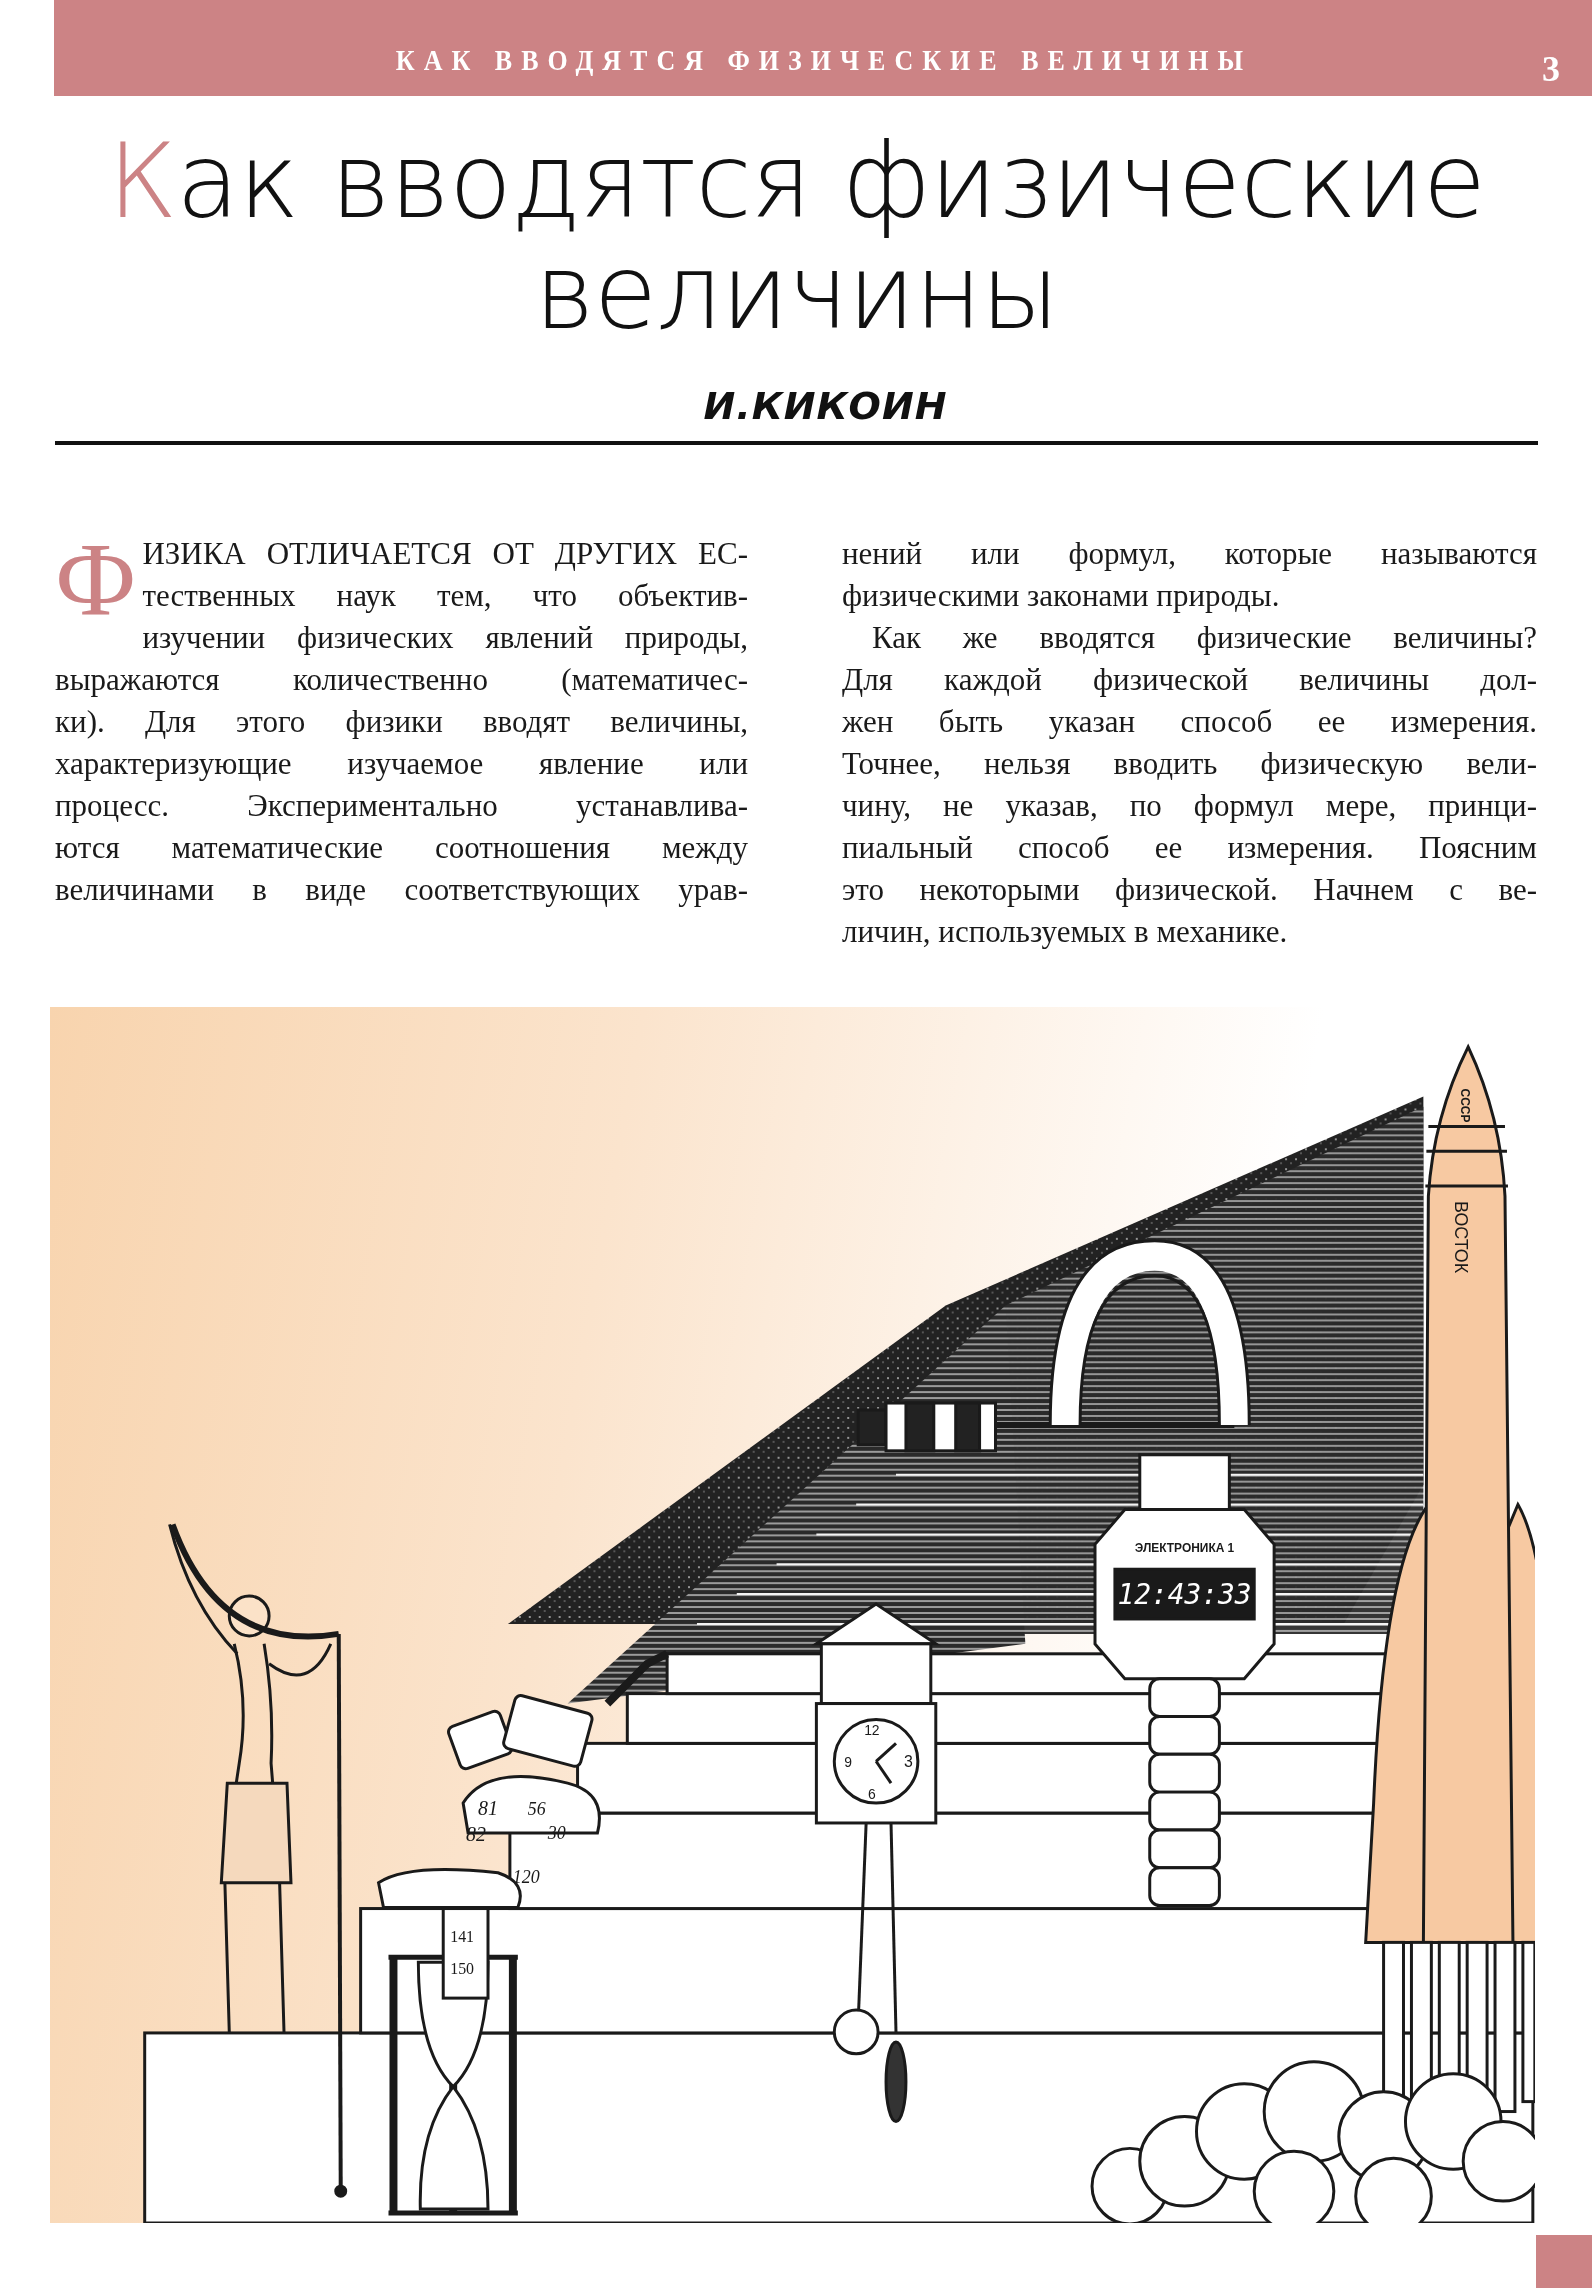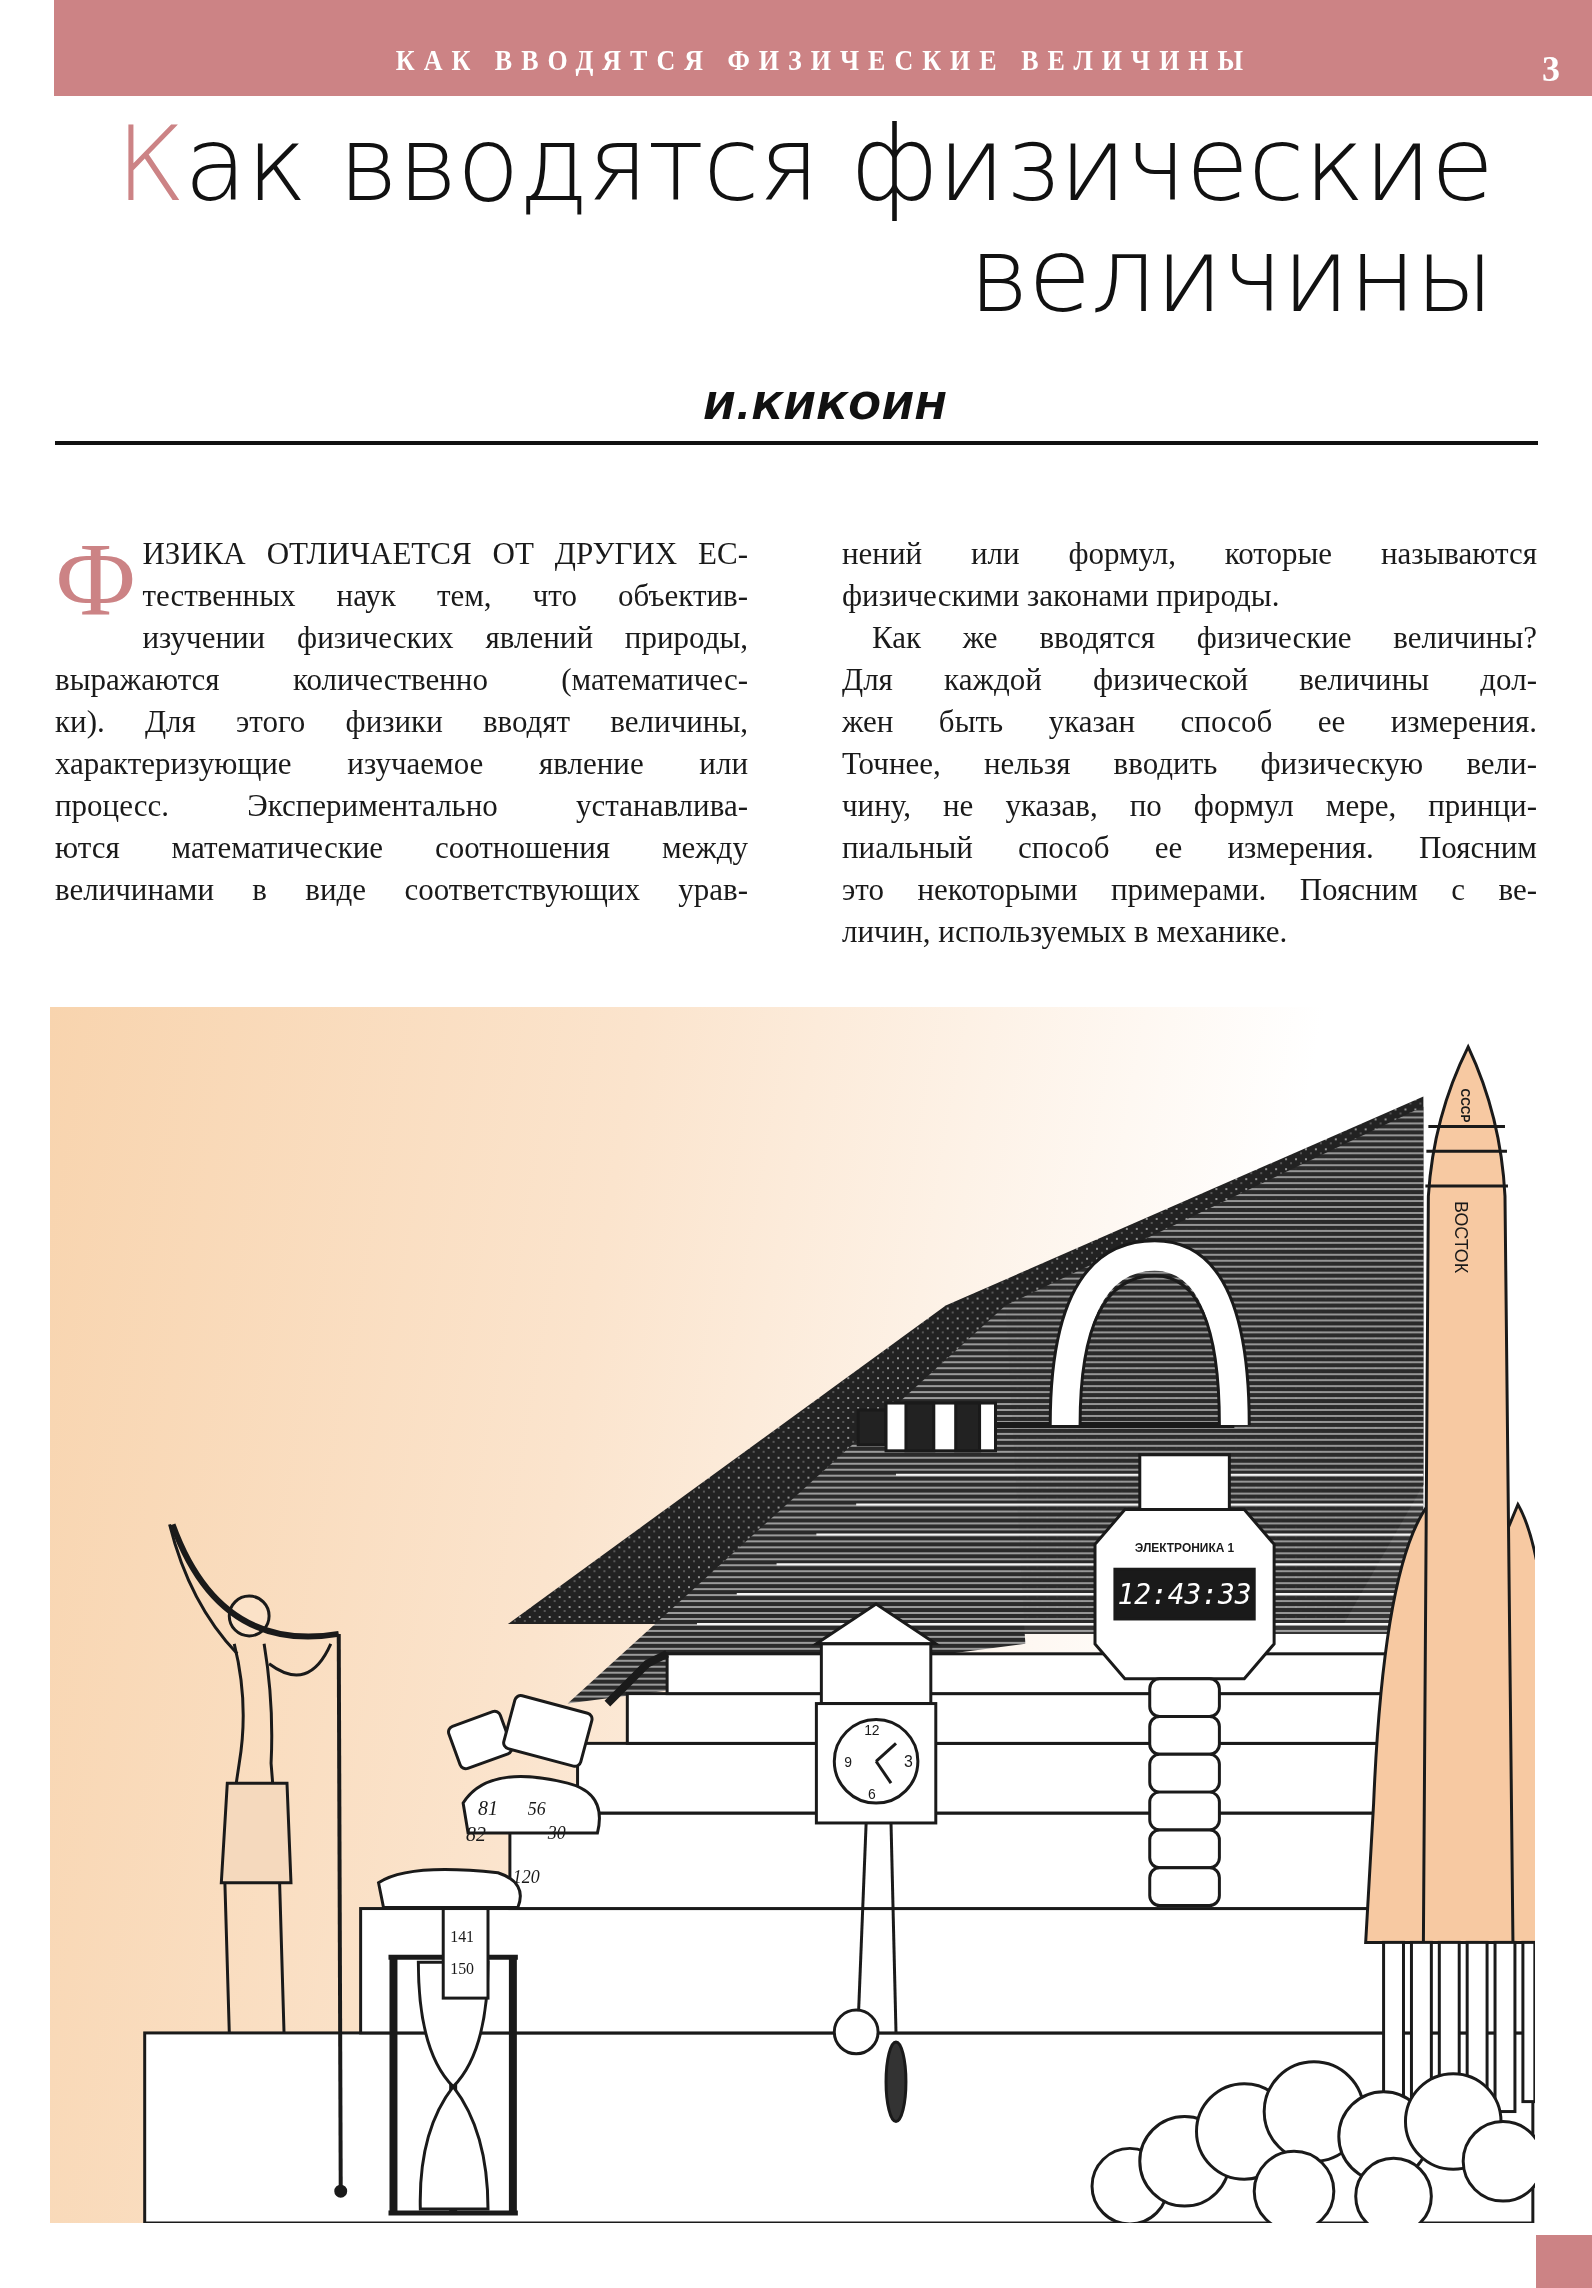--- a/index.html
+++ b/index.html
@@ -2,21 +2,21 @@
 <html><head>
 <meta charset="utf-8">
 <style>
   html, body { margin:0; padding:0; background:#ffffff; }
   body { width:1592px; height:2289px; position:relative; overflow:hidden; font-family:"Liberation Serif", serif; color:#1a1a1a; }
 
   .header-bar { position:absolute; left:54px; top:0; width:1566px; height:96px; background:#cc8385; }
   .header-running-title { position:absolute; left:0; width:1540px; top:46px; text-align:center; color:#ffffff; font-family:"Liberation Serif", serif; font-weight:bold; font-size:26px; letter-spacing:9px; transform:scaleY(1.1); }
   .header-page-number { position:absolute; right:60px; top:48px; color:#ffffff; font-family:"Liberation Serif", serif; font-weight:bold; font-size:36px; }
 
-  .title { position:absolute; left:100px; width:1393px; top:109px; text-align:right; font-family:"DejaVu Sans", sans-serif; font-weight:300; font-size:103px; line-height:111px; color:#111; letter-spacing:-1px; }
+  .title { position:absolute; left:100px; width:1393px; top:126px; text-align:center; font-family:"DejaVu Sans", sans-serif; font-weight:300; font-size:103px; line-height:111px; color:#111; letter-spacing:-1px; }
   .title .cap { color:#cc8385; }
 
   .author { position:absolute; left:0; width:1557px; top:384px; text-align:center; font-family:"DejaVu Sans", sans-serif; font-weight:bold; font-style:italic; font-size:38px; color:#111; letter-spacing:1px;margin-left:47px; }
   .author-rule { position:absolute; left:55px; top:441px; width:1483px; height:4px; background:#111; }
 
   .column { position:absolute; top:533px; font-size:31px; line-height:42px; text-align:justify; color:#1a1a1a; font-family:"Liberation Serif", serif; }
   .col-left { left:55px; width:693px; }
   .col-right { left:842px; width:695px; }
   .line { display:block; white-space:nowrap; text-align:justify; text-align-last:justify; }
   .line.last { text-align-last:left; }
@@ -59,21 +59,21 @@
 
 <div class="column col-right">
   <span class="line">нений или формул, которые называются</span>
   <span class="line last">физическими законами природы.</span>
   <span class="line indent">Как же вводятся физические величины?</span>
   <span class="line">Для каждой физической величины дол-</span>
   <span class="line">жен быть указан способ ее измерения.</span>
   <span class="line">Точнее, нельзя вводить физическую вели-</span>
   <span class="line">чину, не указав, по формул мере, принци-</span>
   <span class="line">пиальный способ ее измерения. Поясним</span>
-  <span class="line">это некоторыми примерами. Поясним с ве-</span>
+  <span class="line">это некоторыми физической. Начнем с ве-</span>
   <span class="line last">личин, используемых в механике.</span>
 </div>
 
 <div class="illustration">
   <svg width="1485" height="1216" viewBox="0 0 1492 1222" xmlns="http://www.w3.org/2000/svg">
     <defs>
       <pattern id="hatch" width="8" height="6" patternUnits="userSpaceOnUse">
         <rect width="8" height="6" fill="#2a2a2a"></rect>
         <line x1="0" y1="3" x2="8" y2="3" stroke="#e8e8e8" stroke-width="1.2"></line>
       </pattern>

